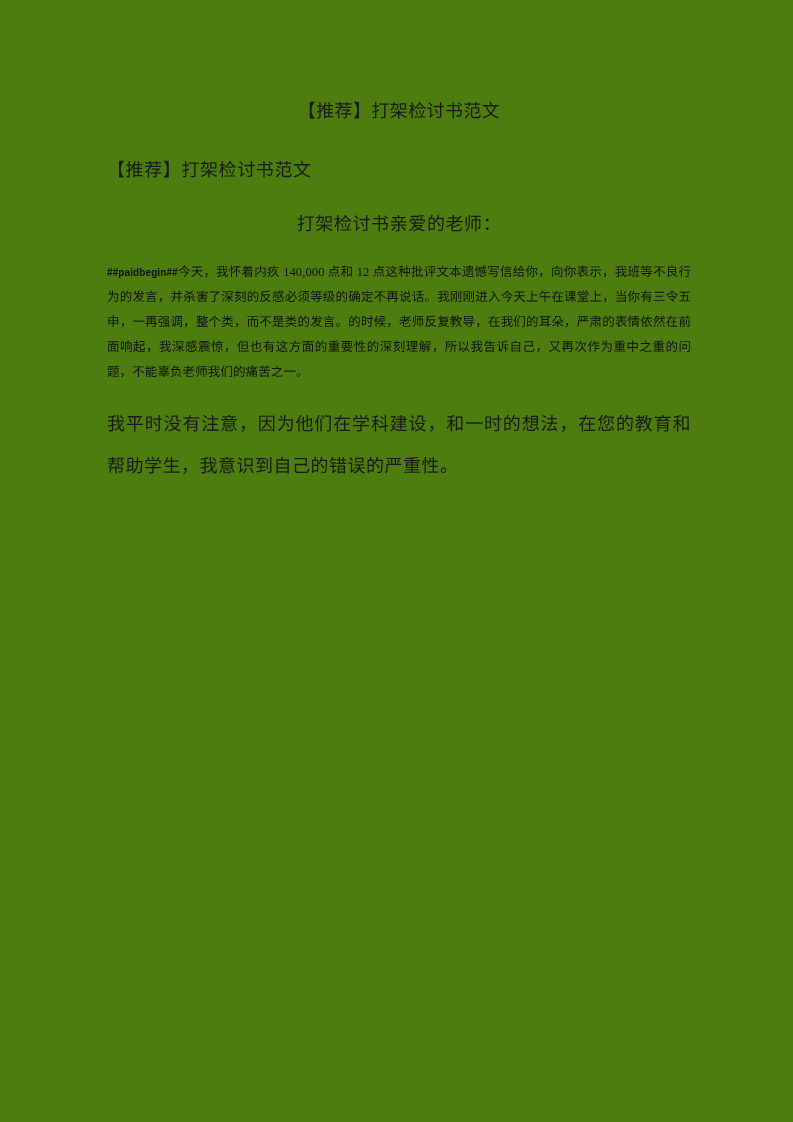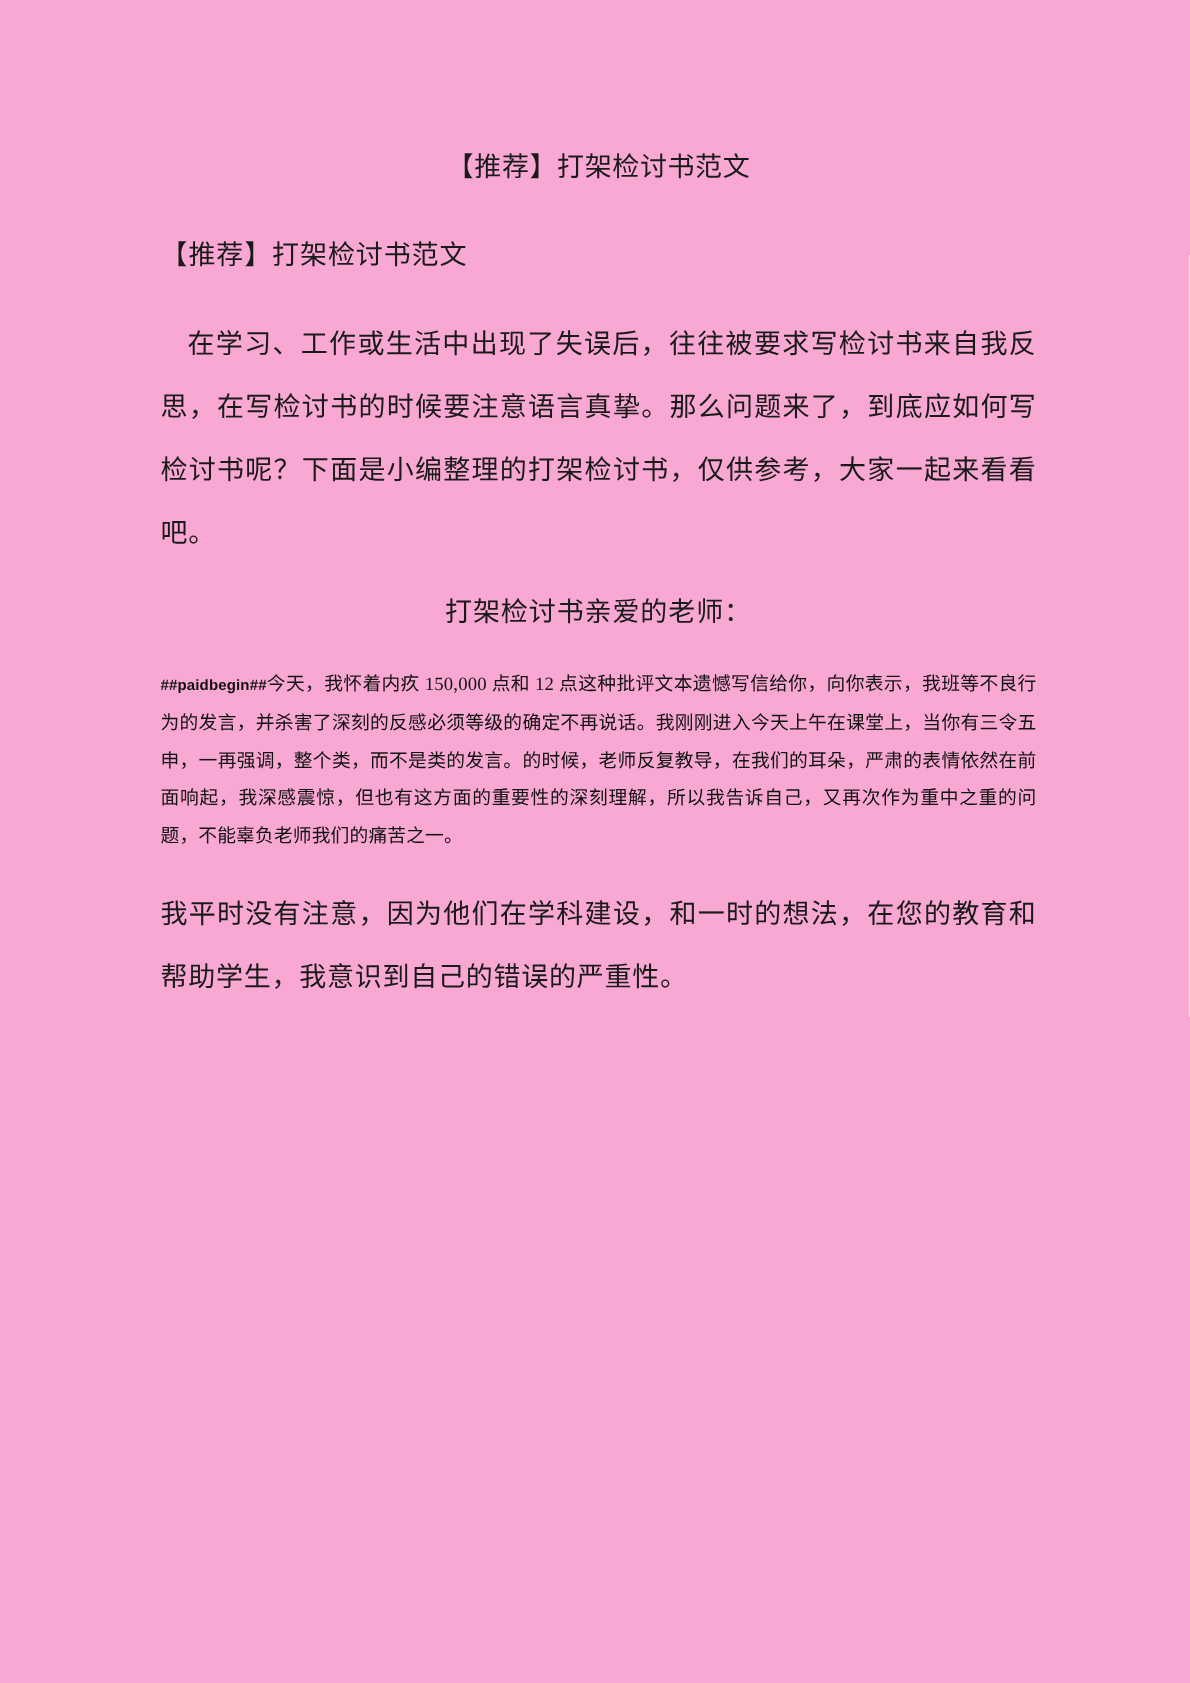--- a/index.html
+++ b/index.html
@@ -16,21 +16,21 @@
     color: #1a1a1a;
     -webkit-font-smoothing: antialiased;
   }
 
   .page {
     position: relative;
     width: 793px;
     height: 1122px;
     box-sizing: border-box;
     padding: 0;
-    background: #f9a8d4;
+    background: #4d7c0f;
   }
 
   .content {
     position: absolute;
     left: 107px;
     top: 96px;
     width: 584px;
   }
 
   
@@ -101,23 +101,22 @@
 </head>
 <body>
 
 <div class="page">
   <div class="content">
 
     <h1 class="doc-title">【推荐】打架检讨书范文</h1>
 
     <p class="heading">【推荐】打架检讨书范文</p>
 
-    <p class="para para-indent">在学习、工作或生活中出现了失误后，往往被要求写检讨书来自我反思，在写检讨书的时候要注意语言真挚。那么问题来了，到底应如何写检讨书呢？下面是小编整理的打架检讨书，仅供参考，大家一起来看看吧。</p>
 
     <p class="heading-sub">打架检讨书亲爱的老师：</p>
 
-    <p class="para-small"><span class="marker">##paidbegin##</span><span>今天，我怀着内疚 150,000 点和 12 点这种批评文本遗憾写信给你，向你表示，我班等不良行为的发言，并杀害了深刻的反感必须等级的确定不再说话。我刚刚进入今天上午在课堂上，当你有三令五申，一再强调，整个类，而不是类的发言。的时候，老师反复教导，在我们的耳朵，严肃的表情依然在前面响起，我深感震惊，但也有这方面的重要性的深刻理解，所以我告诉自己，又再次作为重中之重的问题，不能辜负老师我们的痛苦之一。</span></p>
+    <p class="para-small"><span class="marker">##paidbegin##</span><span>今天，我怀着内疚 140,000 点和 12 点这种批评文本遗憾写信给你，向你表示，我班等不良行为的发言，并杀害了深刻的反感必须等级的确定不再说话。我刚刚进入今天上午在课堂上，当你有三令五申，一再强调，整个类，而不是类的发言。的时候，老师反复教导，在我们的耳朵，严肃的表情依然在前面响起，我深感震惊，但也有这方面的重要性的深刻理解，所以我告诉自己，又再次作为重中之重的问题，不能辜负老师我们的痛苦之一。</span></p>
 
     <p class="para">我平时没有注意，因为他们在学科建设，和一时的想法，在您的教育和帮助学生，我意识到自己的错误的严重性。</p>
 
 
   </div>
 </div>
 
 </body></html>

